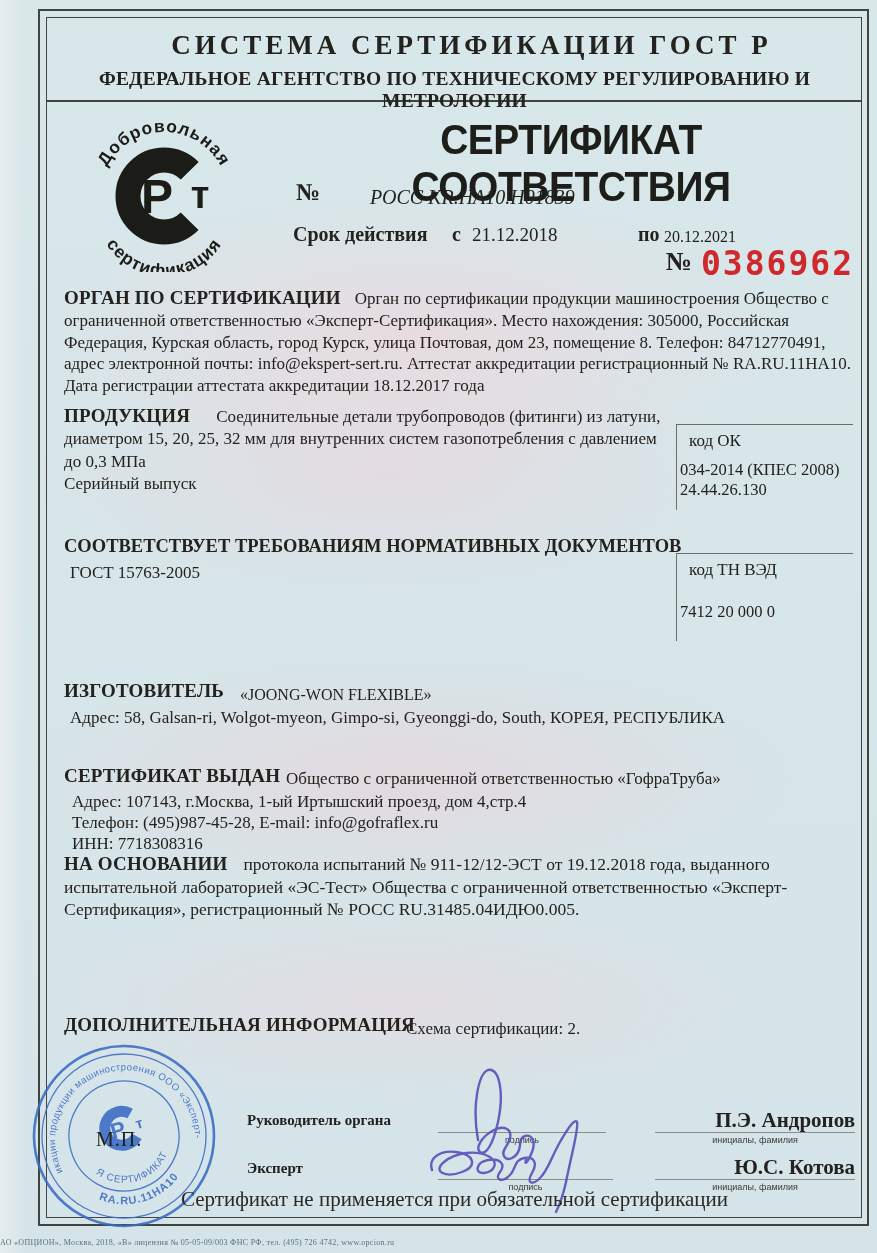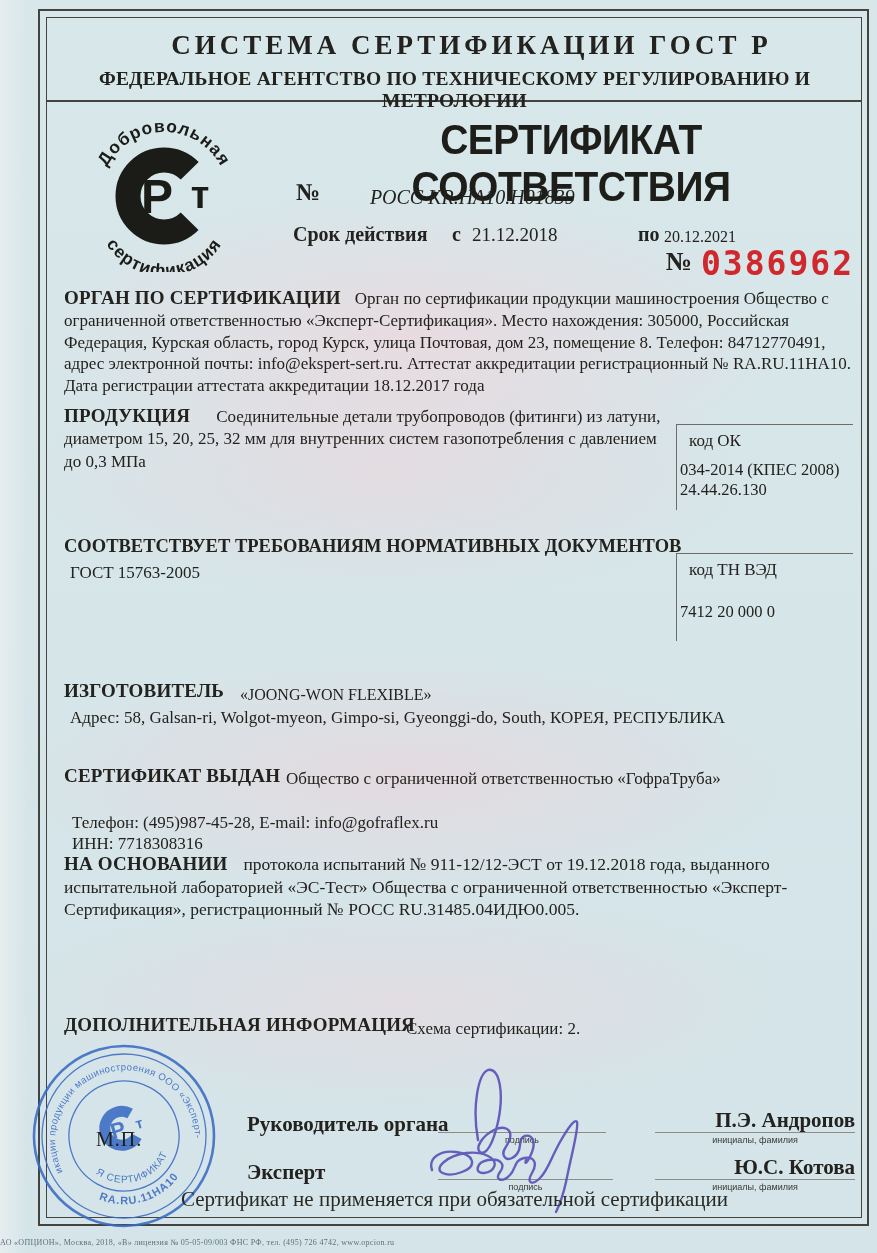--- a/index.html
+++ b/index.html
@@ -22,21 +22,21 @@
   .doc-title{left:280px;top:116px;width:582px;text-align:center;font-size:39px;font-weight:bold;
     letter-spacing:-0.5px;transform:scaleY(1.08);transform-origin:top;color:#1d1d1a;}
   .sec-label{font-weight:bold;font-size:19px;letter-spacing:0.2px;}
   .body-txt{font-size:17px;line-height:21.8px;}
   .code-box{border-top:1.5px solid #6d6d66;border-left:1.5px solid #6d6d66;box-sizing:border-box;}
   .code-box .cb-label{font-size:17px;padding:6px 0 0 12px;}
   .code-box .cb-val{font-size:16.5px;line-height:19.5px;padding-left:3px;}
   .sig-line{border-bottom:1px solid #8d8d86;height:0;}
   .sig-cap{font-size:9px;text-align:center;color:#3a3a35;font-family:"Liberation Sans","DejaVu Sans",sans-serif;}
   .sig-name{font-size:21px;text-align:right;font-weight:bold;}
-  .role{font-size:21px;font-weight:bold;}
+  .role{font-size:15px;font-weight:bold;}
   .red-num{font-family:"DejaVu Sans Mono",monospace;font-weight:bold;font-size:33px;letter-spacing:2px;color:#d0282d;}
   .note{font-size:21px;text-align:center;color:#2a2a25;}
   .footer{font-size:8px;text-align:left;color:#5e707e;letter-spacing:0.3px;
     font-family:Liberation Serif, serif;}
 </style>
 </head>
 <body>
 
 <div class="page">
 
@@ -76,20 +76,21 @@
 
   <div class="abs" style="left:666px;top:247px;font-size:26px;font-weight:bold;">№</div>
   <div class="abs red-num" style="left:701px;top:244px;">0386962</div>
 
   <div class="abs body-txt" style="left:64px;top:287px;width:796px;">
     <span class="sec-label" style="margin-right:14px;">ОРГАН ПО СЕРТИФИКАЦИИ</span><span>Орган по сертификации продукции машиностроения Общество с ограниченной ответственностью «Эксперт-Сертификация». Место нахождения: 305000, Российская Федерация, Курская область, город Курск, улица Почтовая, дом 23, помещение 8. Телефон: 84712770491, адрес электронной почты: info@ekspert-sert.ru. Аттестат аккредитации регистрационный № RA.RU.11НА10. Дата регистрации аттестата аккредитации 18.12.2017 года</span>
   </div>
 
   <div class="abs body-txt" style="left:64px;top:405px;width:614px;line-height:22.4px;">
     <span class="sec-label" style="margin-right:26px;">ПРОДУКЦИЯ</span><span>Соединительные детали трубопроводов (фитинги) из латуни, диаметром 15, 20, 25, 32 мм для внутренних систем газопотребления с давлением до 0,3 МПа</span>
+    <div>Серийный выпуск</div>
   </div>
 
   <div class="abs code-box" style="left:676px;top:424px;width:177px;height:86px;">
     <div class="cb-label">код ОК</div>
     <div class="cb-val" style="margin-top:9px;">034-2014 (КПЕС 2008)</div>
     <div class="cb-val">24.44.26.130</div>
   </div>
 
   <div class="abs" style="left:64px;top:536px;font-size:18.5px;font-weight:bold;">СООТВЕТСТВУЕТ ТРЕБОВАНИЯМ НОРМАТИВНЫХ ДОКУМЕНТОВ</div>
   <div class="abs" style="left:70px;top:563px;font-size:17px;">ГОСТ 15763-2005</div>
@@ -98,20 +99,21 @@
     <div class="cb-label">код ТН ВЭД</div>
     <div class="cb-val" style="margin-top:22px;">7412 20 000 0</div>
   </div>
 
   <div class="abs sec-label" style="left:64px;top:680px;">ИЗГОТОВИТЕЛЬ</div>
   <div class="abs" style="left:240px;top:686px;font-size:16px;">«JOONG-WON FLEXIBLE»</div>
   <div class="abs" style="left:70px;top:708px;font-size:17px;">Адрес: 58, Galsan-ri, Wolgot-myeon, Gimpo-si, Gyeonggi-do, South, КОРЕЯ, РЕСПУБЛИКА</div>
 
   <div class="abs sec-label" style="left:64px;top:765px;">СЕРТИФИКАТ ВЫДАН</div>
   <div class="abs" style="left:286px;top:769px;font-size:17px;">Общество с ограниченной ответственностью  «ГофраТруба»</div>
+  <div class="abs" style="left:72px;top:792px;font-size:17px;">Адрес: 107143, г.Москва, 1-ый Иртышский проезд, дом 4,стр.4</div>
   <div class="abs" style="left:72px;top:813px;font-size:17px;">Телефон: (495)987-45-28, E-mail: info@gofraflex.ru</div>
   <div class="abs" style="left:72px;top:834px;font-size:17px;">ИНН: 7718308316</div>
 
   <div class="abs body-txt" style="left:64px;top:853px;width:748px;line-height:22.6px;font-size:17.5px;">
     <span class="sec-label" style="margin-right:16px;">НА ОСНОВАНИИ</span><span>протокола испытаний № 911-12/12-ЭСТ от 19.12.2018 года, выданного испытательной лабораторией «ЭС-Тест» Общества с ограниченной ответственностью «Эксперт-Сертификация», регистрационный № РОСС RU.31485.04ИДЮ0.005.</span>
   </div>
 
   <div class="abs sec-label" style="left:64px;top:1014px;">ДОПОЛНИТЕЛЬНАЯ ИНФОРМАЦИЯ</div>
   <div class="abs" style="left:406px;top:1019px;font-size:17px;">Схема сертификации: 2.</div>
 

